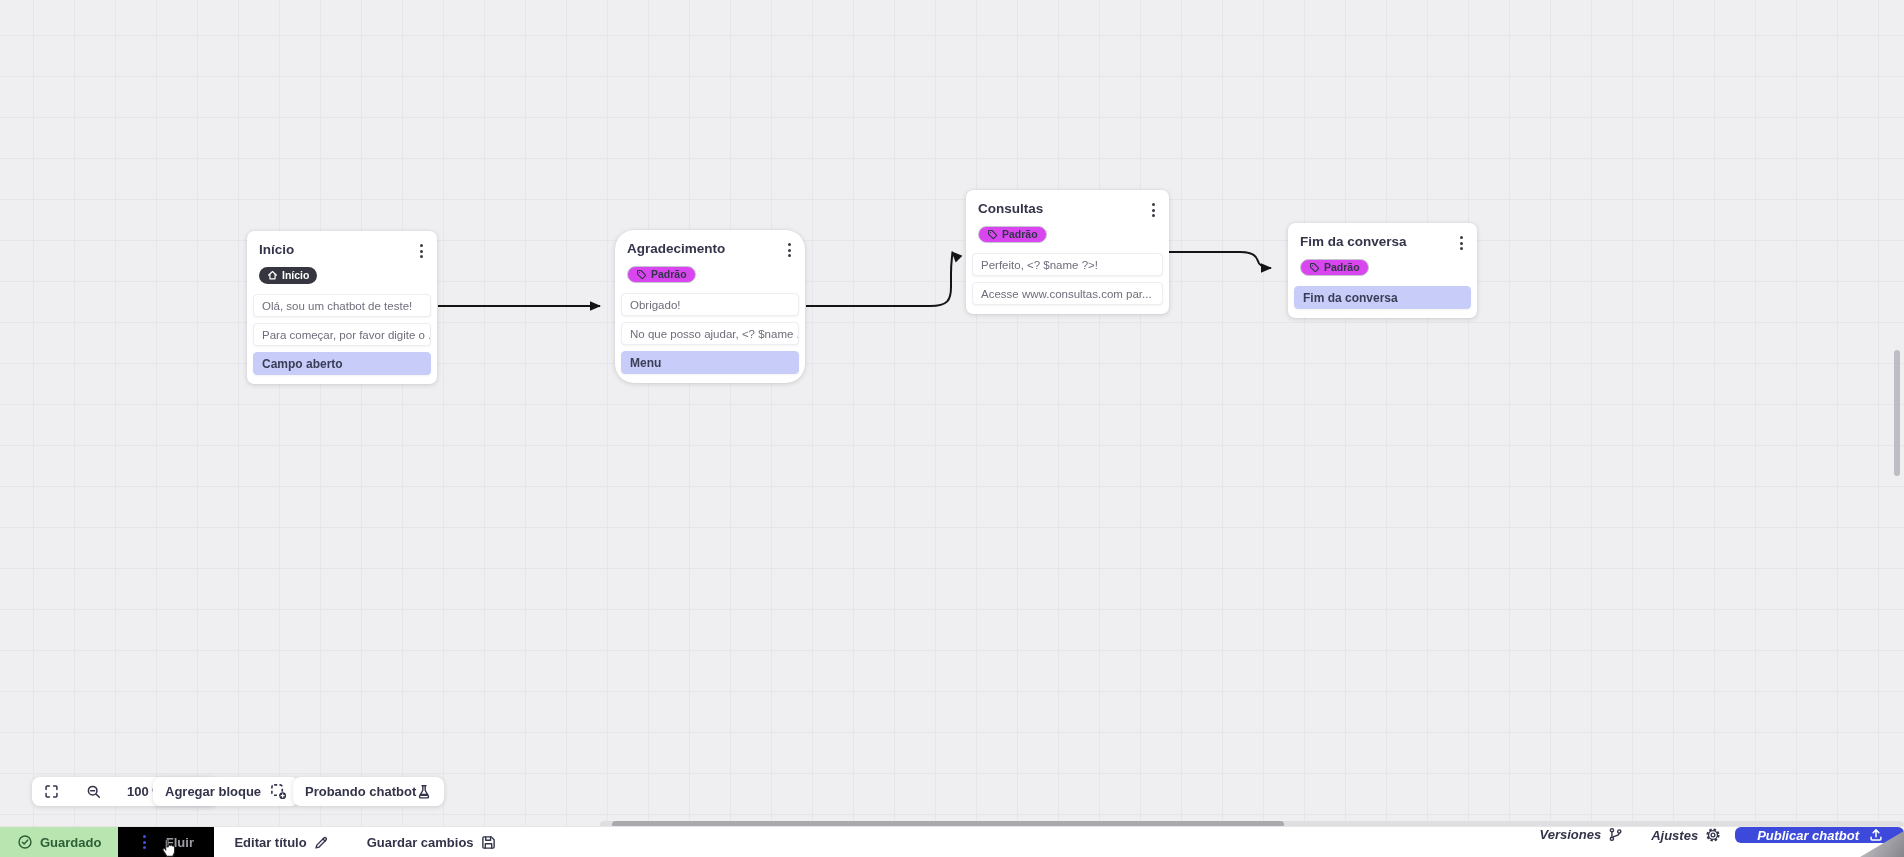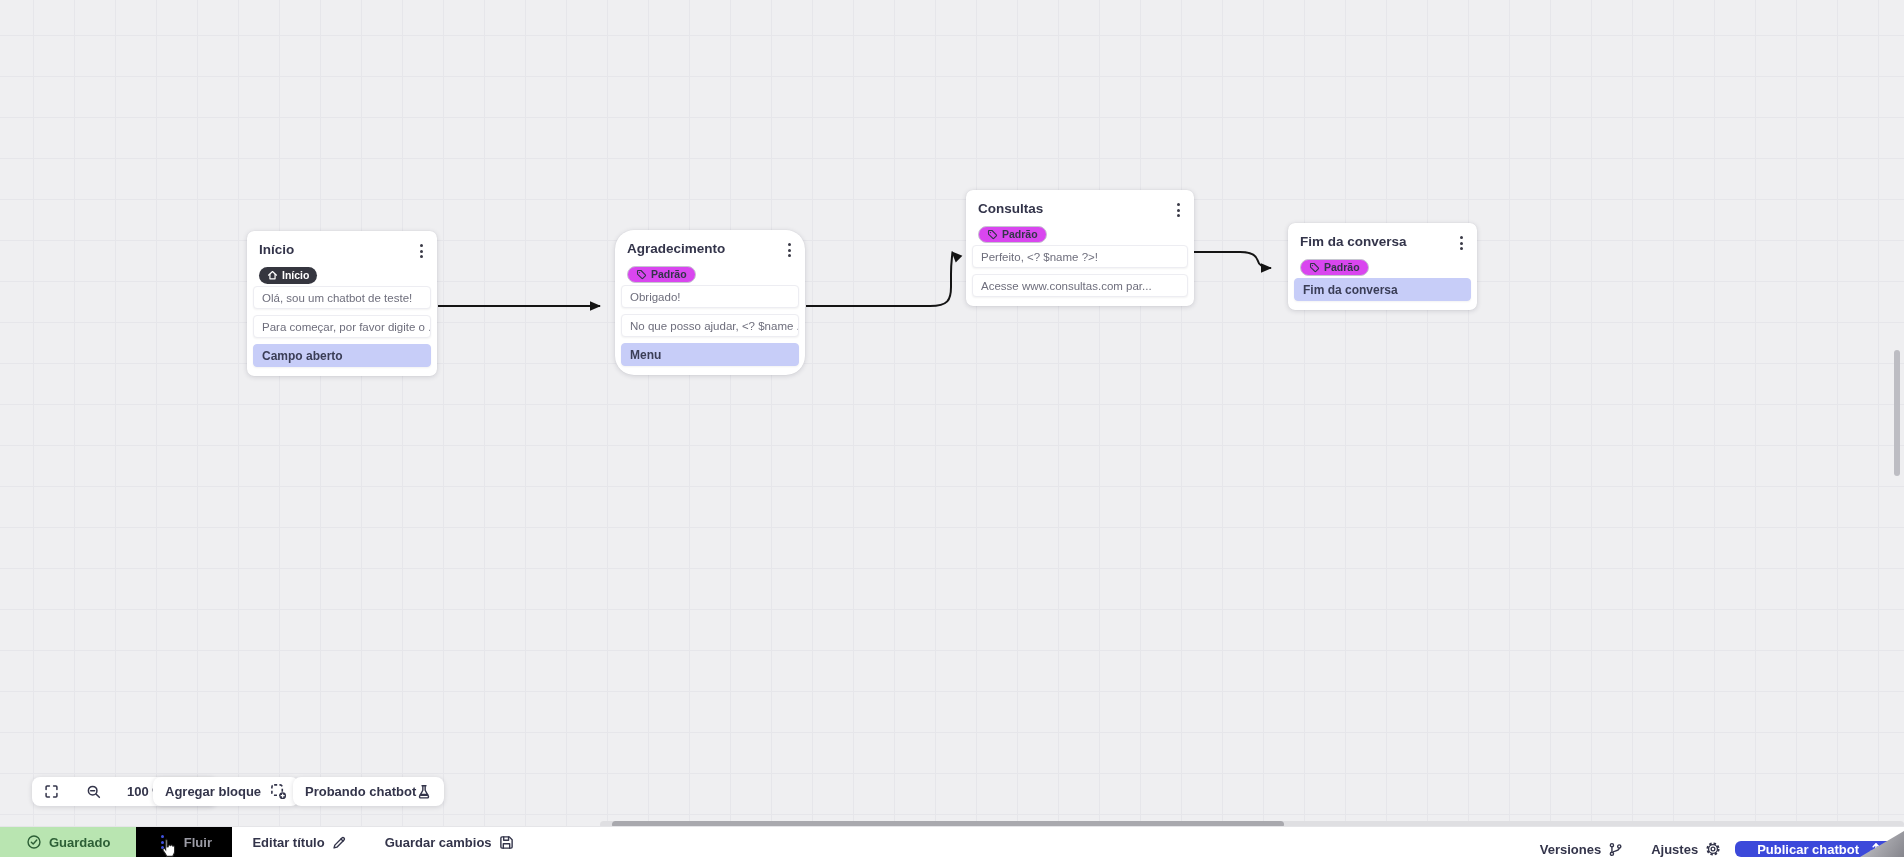--- a/index.html
+++ b/index.html
@@ -31,21 +31,21 @@
   .node-header { display:flex; justify-content:space-between; align-items:flex-start; padding:0 4px 0 6px; }
   .node-title { font-size:13.5px; font-weight:700; color:#33344a; line-height:18px; }
   .kebab { display:inline-flex; flex-direction:column; gap:2.5px; padding:3px 4px; cursor:pointer; }
   .kebab i { width:3px; height:3px; border-radius:50%; background:#3a3a46; }
   .badge {
     display:inline-flex; align-items:center; gap:4px; height:17px; margin:6px 0 0 6px;
     border-radius:9px; padding:0 8px; font-size:10.5px; font-weight:700; line-height:17px;
   }
   .badge-dark { background:#35363f; color:#fff; }
   .badge-outline { background:#d946ef; border:1px solid #c6c6d0; color:#33344a; }
-  .rows { margin-top:1px; display:flex; flex-direction:column; gap:6px; }
+  .rows { margin-top:9px; display:flex; flex-direction:column; gap:6px; }
   .row {
     height:23px; line-height:22px; background:#fff; border:1px solid #ededf2; border-radius:4px;
     padding:0 8px; font-size:11.5px; color:#6e6e7c;
     white-space:nowrap; overflow:hidden; box-shadow:0 1px 2px rgba(0,0,0,.05); cursor:pointer;
   }
   .row.highlight {
     background:#c7cdf8; border-color:#c7cdf8; color:#3a3d56; font-weight:700; font-size:12px;
   }
 
   
@@ -65,25 +65,25 @@
   .hscroll-thumb { position:absolute; left:612px; top:821px; width:672px; height:7px; border-radius:4px; background:#a9a9ae; cursor:pointer; }
   .vscroll-thumb { position:absolute; left:1894px; top:350px; width:6px; height:126px; border-radius:3px; background:#bdbdc3; cursor:pointer; }
 
   
   .statusbar {
     position:absolute; left:0; bottom:0; width:1904px; height:31px; background:#fff;
     border-top:1px solid #e5e5e8; display:flex; align-items:stretch;
     font-size:13px; font-weight:700; color:#33344a;
   }
   .sb-item { display:flex; align-items:center; gap:7px; padding:0 14px; }
-  .sb-saved { background:#b9e5b1; color:#2d5f36; padding:0 26px; }
+  .sb-saved { background:#b9e5b1; color:#2d5f36; padding:0 17px; }
   .sb-flow { background:#000000; color:#9c9ca6; width:96px; justify-content:center; gap:16px; cursor:pointer; }
   .sb-flow .kebab i { background:#4052e0; }
   .sb-btn { cursor:pointer; }
-  .sb-right { margin-left:auto; display:flex; align-items:flex-end; }
+  .sb-right { margin-left:auto; display:flex; align-items:flex-start;font-style:italic; }
   .sb-publish { background:#3c49da; color:#fff; padding:0 20px 0 22px; gap:9px; cursor:pointer;border-radius:6px; }
 
   .corner-wedge {
     position:absolute; right:0; bottom:0; width:44px; height:26px; z-index:5; pointer-events:none;
     background:linear-gradient(125deg, #cacace 0%, #85858c 100%);
     clip-path:polygon(100% 0, 100% 100%, 0 100%);
   }
 
   .cursor { position:absolute; left:160px; top:838px; z-index:9; pointer-events:none; }
 
@@ -144,21 +144,21 @@
       </svg>
       <span>Padrão</span>
     </div>
     <div class="rows">
       <div class="row">Obrigado!</div>
       <div class="row">No que posso ajudar, &lt;? $name ...</div>
       <div class="row highlight">Menu</div>
     </div>
   </div>
 
-  <div class="node" style="left:966px; top:190px; width:228px;">
+  <div class="node" style="left:966px; top:190px; width:203px;">
     <div class="node-header">
       <span class="node-title">Consultas</span>
       <span class="kebab">
           <i></i>
           <i></i>
           <i></i>
         </span>
     </div>
     <div class="badge badge-outline">
       <svg class="ic" width="11" height="11" viewBox="0 0 16 16" fill="none" stroke="#33344a" stroke-width="1.6" stroke-linejoin="round">

